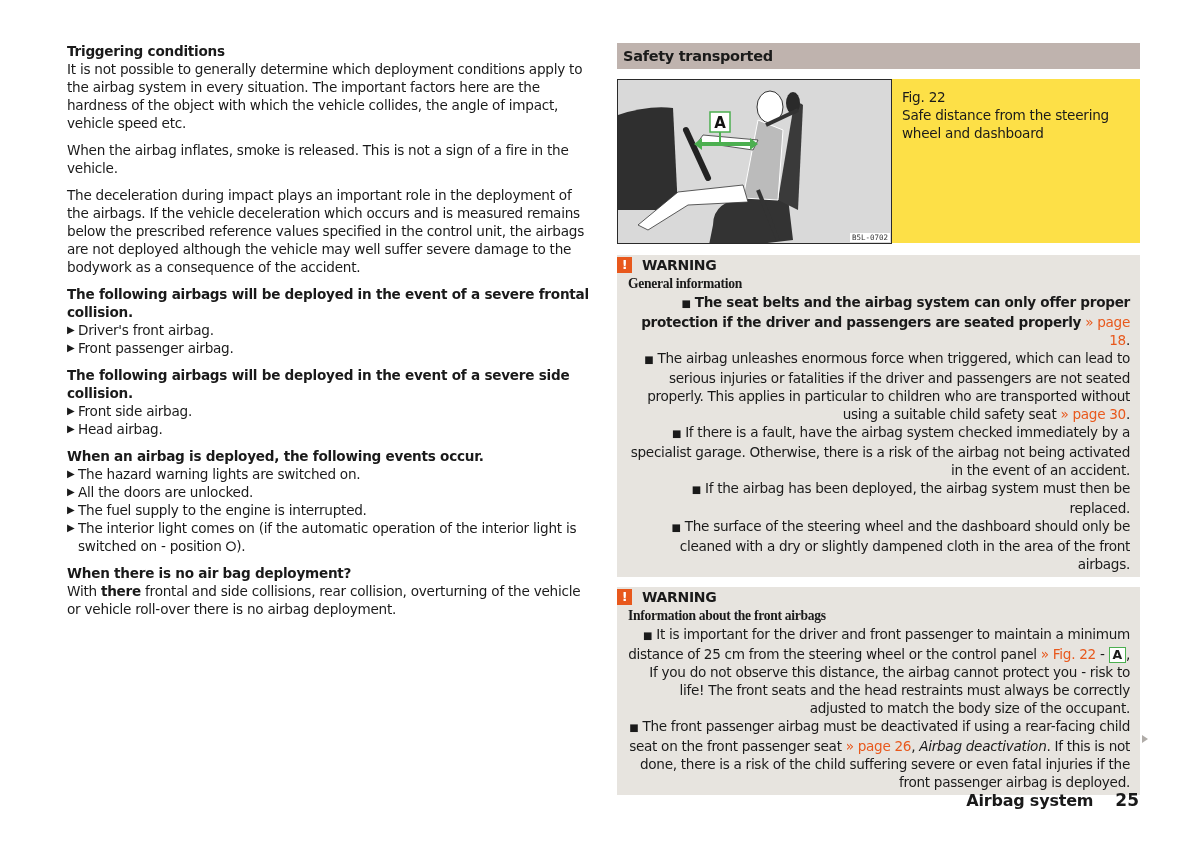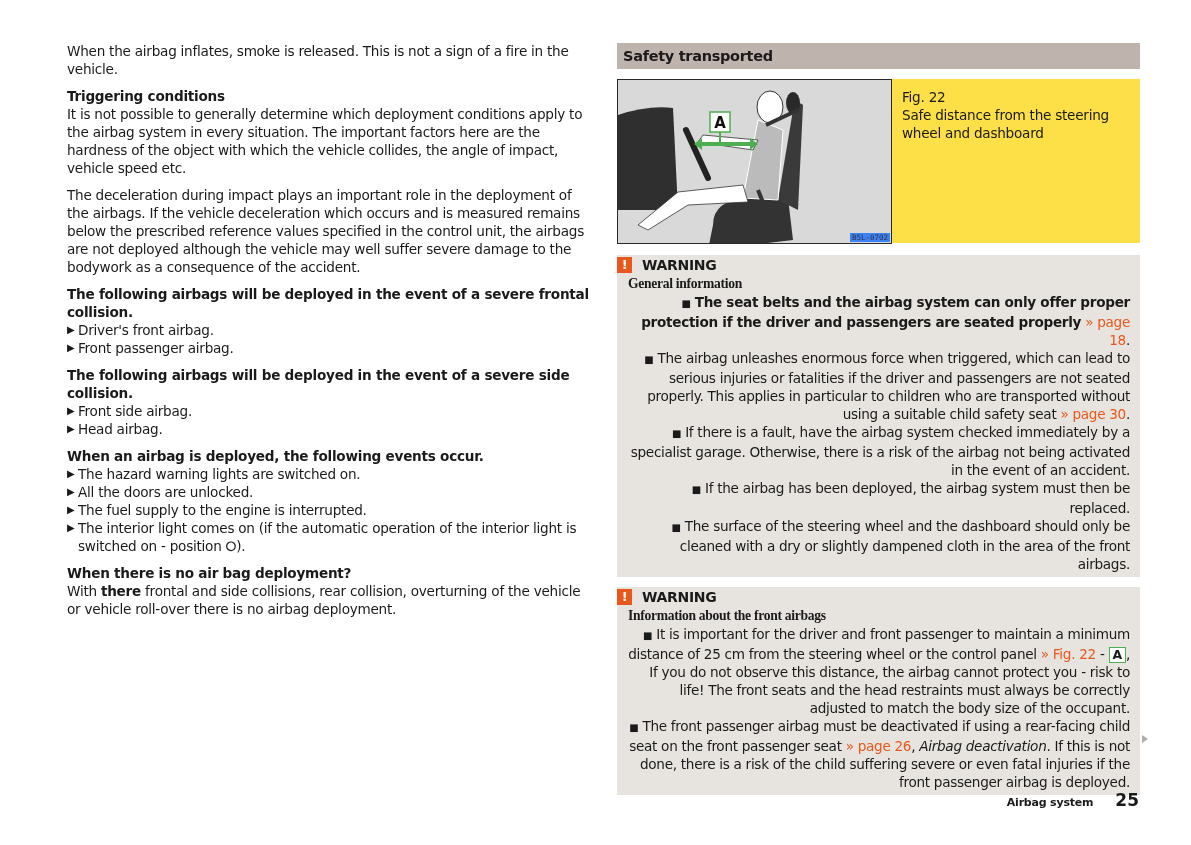--- a/index.html
+++ b/index.html
@@ -24,21 +24,21 @@
       font-weight: bold; font-size: 14.5px; line-height: 27px; color: #1a1a1a;
       letter-spacing: -0.3px;
     }
     .figure-row { display: flex; margin-top: 10px; height: 166px; }
     .figure-img {
       width: 273px; height: 163px; border: 1px solid #2a2a2a; background: #d9d9d9;
       position: relative; flex: none; overflow: hidden;
     }
     .figure-img svg { position: absolute; left: 0; top: 0; }
     .fig-code {
-      position: absolute; right: 1px; bottom: 1px; background: #3b82f6;
+      position: absolute; right: 1px; bottom: 1px; background: #ffffff;
       font-family: "DejaVu Sans Mono", monospace; font-size: 7.5px; padding: 0 2px; line-height: 9px;
       color: #333;
     }
     .fig-caption {
       flex: 1; background: #fde047; padding: 9px 10px; font-size: 13.6px; line-height: 18px;
       letter-spacing: -0.25px; height: 146px;
     }
     .fig-caption .num { display: block; }
     .fig-caption .title { font-weight: normal; display: block; }
 
@@ -60,33 +60,33 @@
       display: inline-block; border: 1.5px solid #4caf50; padding: 0 3px; line-height: 14px;
       font-weight: bold; background: #fff; font-size: 12.5px;
     }
     .cont-arrow {
       position: absolute; left: 1142px; top: 735px; width: 0; height: 0;
       border-left: 6px solid #b0aca8; border-top: 4px solid transparent; border-bottom: 4px solid transparent;
     }
     .footer {
       position: absolute; right: 52px; top: 790px; display: flex; align-items: baseline;
     }
-    .footer .label { font-weight: bold; font-size: 11px; margin-right: 22px; letter-spacing: -0.2px; }
+    .footer .label { font-weight: bold; font-size: 16px; margin-right: 22px; letter-spacing: -0.2px; }
     .footer .page { font-weight: bold; font-size: 17px; }
   </style>
 </head>
 <body>
 
 <div class="col-left">
-  <p>When the airbag inflates, smoke is released. This is not a sign of a fire in the vehicle.</p>
-
   <p>
     <span class="h">Triggering conditions</span>
     <span>It is not possible to generally determine which deployment conditions apply to the airbag system in every situation. The important factors here are the hardness of the object with which the vehicle collides, the angle of impact, vehicle speed etc.</span>
   </p>
+
+  <p>When the airbag inflates, smoke is released. This is not a sign of a fire in the vehicle.</p>
   <p>The deceleration during impact plays an important role in the deployment of the airbags. If the vehicle deceleration which occurs and is measured remains below the prescribed reference values specified in the control unit, the airbags are not deployed although the vehicle may well suffer severe damage to the bodywork as a consequence of the accident.</p>
 
   <div>
     <span class="h">The following airbags will be deployed in the event of a severe frontal collision.</span>
     <div class="bul">
         <span class="tri">▶</span>
         <span class="txt">Driver's front airbag.</span>
       </div>
     <div class="bul">
         <span class="tri">▶</span>

